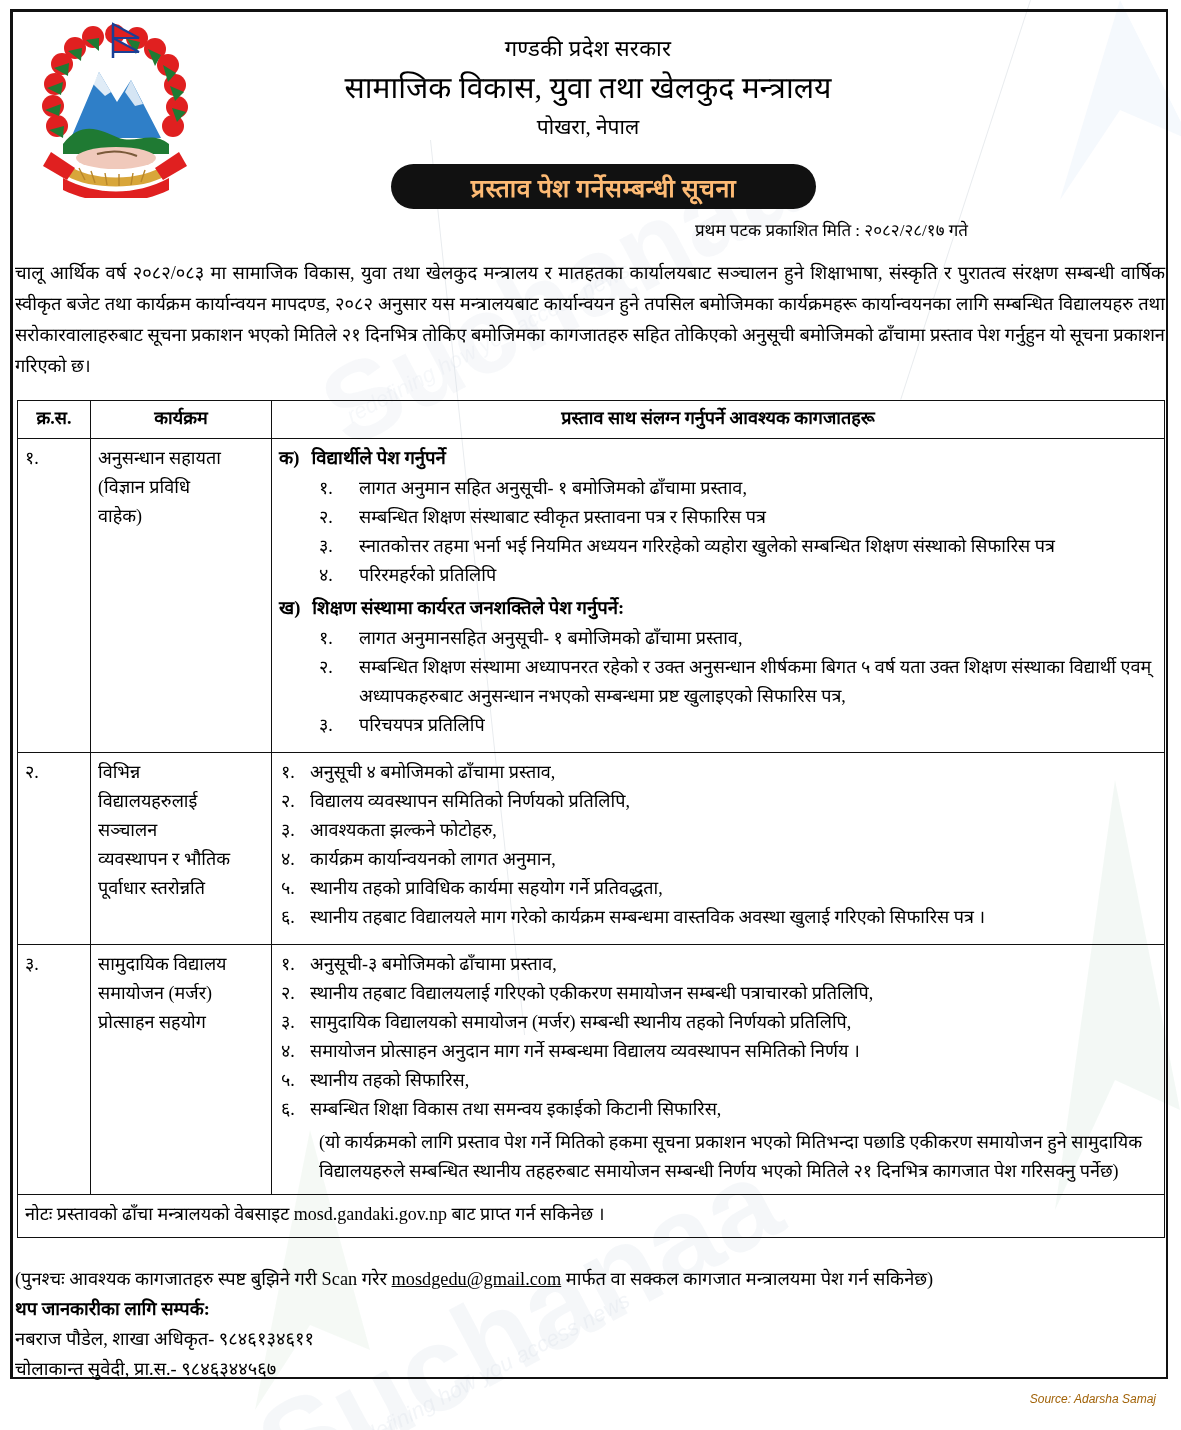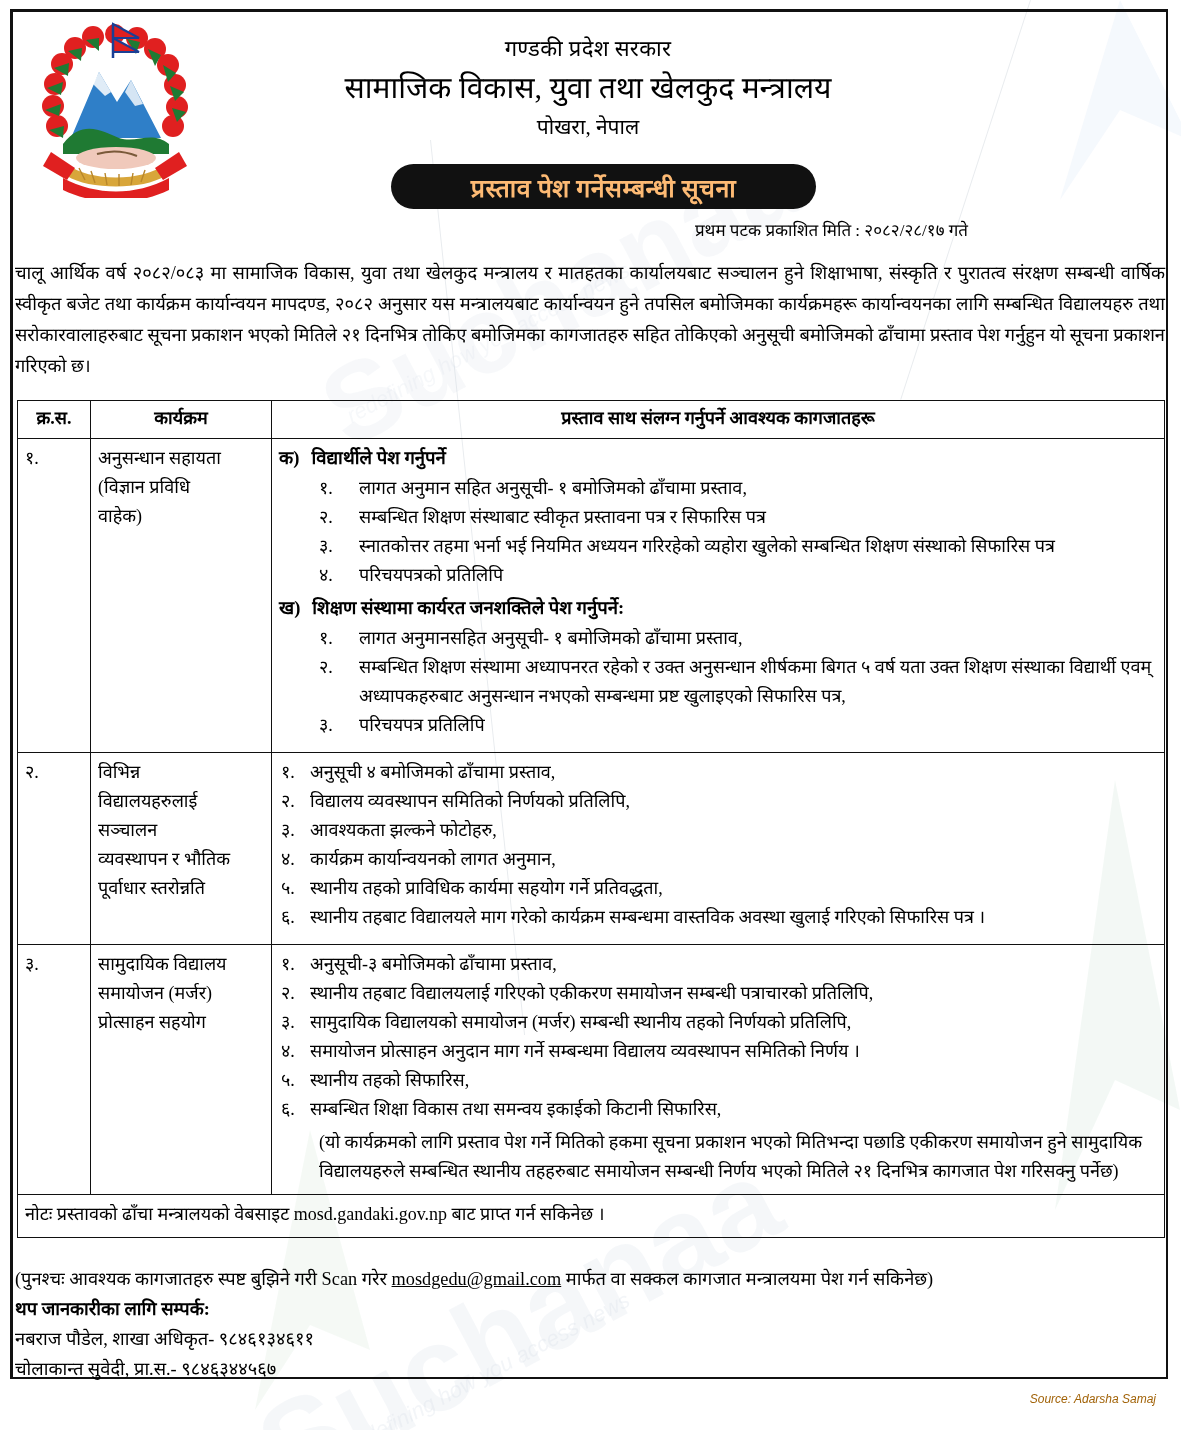--- a/index.html
+++ b/index.html
@@ -228,21 +228,21 @@
               <li>
                 <span class="num">२.</span>
                 <span class="txt">सम्बन्धित शिक्षण संस्थाबाट स्वीकृत प्रस्तावना पत्र र सिफारिस पत्र</span>
               </li>
               <li>
                 <span class="num">३.</span>
                 <span class="txt">स्नातकोत्तर तहमा भर्ना भई नियमित अध्ययन गरिरहेको व्यहोरा खुलेको सम्बन्धित शिक्षण संस्थाको सिफारिस पत्र</span>
               </li>
               <li>
                 <span class="num">४.</span>
-                <span class="txt">परिचयपत्रको प्रतिलिपि</span>
+                <span class="txt">परिरमहर्रको प्रतिलिपि</span>
               </li>
             </ol>
             <div class="sub-head">
               <span class="lbl">ख)</span>
               <span>शिक्षण संस्थामा कार्यरत जनशक्तिले पेश गर्नुपर्ने:</span>
             </div>
             <ol class="nlist">
               <li>
                 <span class="num">१.</span>
                 <span class="txt">लागत अनुमानसहित अनुसूची- १ बमोजिमको ढाँचामा प्रस्ताव,</span>

